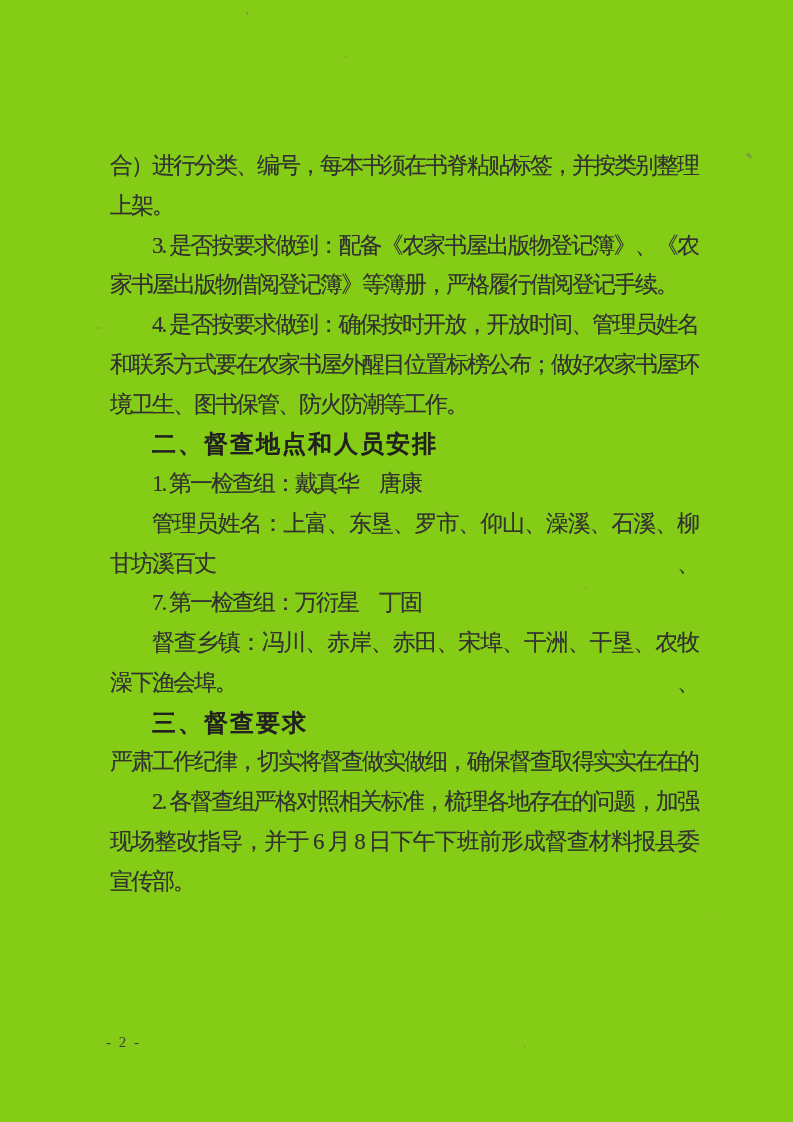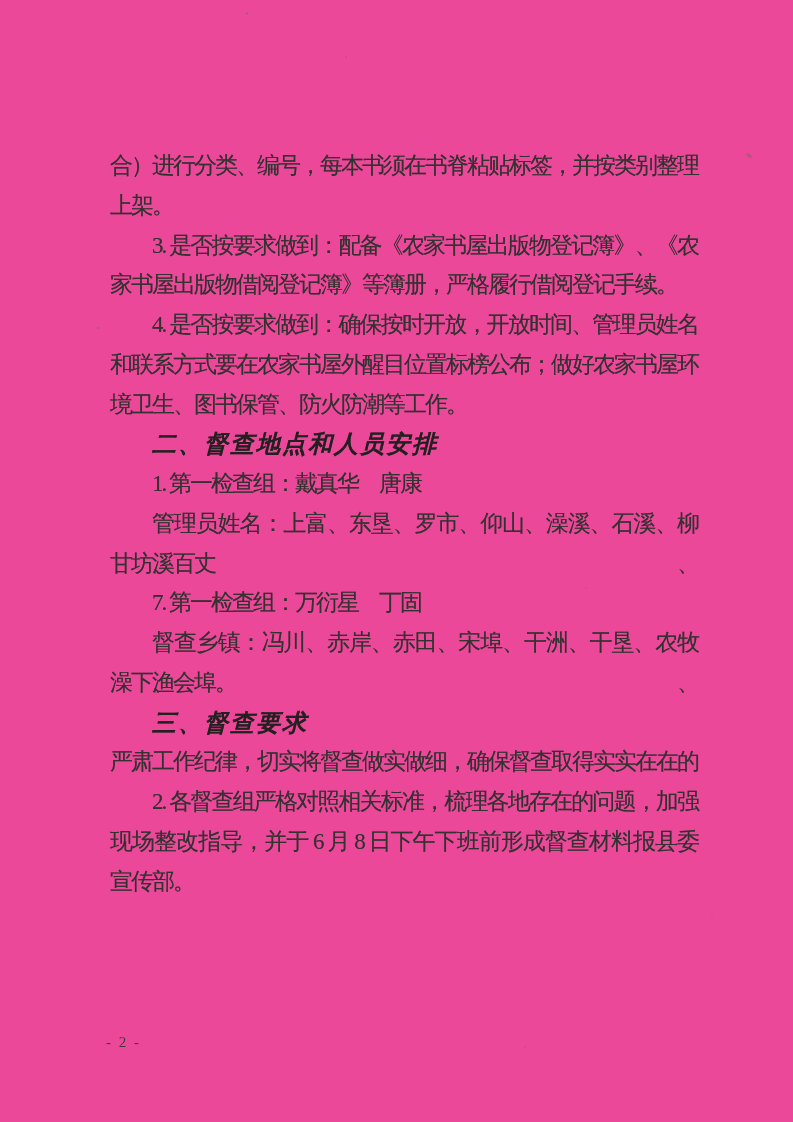--- a/index.html
+++ b/index.html
@@ -5,21 +5,21 @@
   html, body {
     margin: 0;
     padding: 0;
     background: #e8e8e8;
   }
   .page {
     position: relative;
     width: 793px;
     height: 1122px;
     margin: 0 auto;
-    background: #ec4899;
+    background: #84cc16;
     overflow: hidden;
     font-family: "Liberation Serif", "DejaVu Serif", serif;
     color: #2e2e2e;
   }
   .text-block {
     position: absolute;
     left: 110px;
     top: 146px;
     width: 588px;
   }
@@ -40,21 +40,20 @@
     text-align: justify;
     text-align-last: justify;
   }
   .line.heading {
     font-family: "Liberation Sans", "DejaVu Sans", sans-serif;
     font-weight: 700;
     font-size: 24px;
     letter-spacing: 2px;
     color: #222120;
     text-shadow: 0 0 0.5px rgba(30,30,30,0.55);
-    font-style: italic;
   }
   .page-number {
     position: absolute;
     left: 106px;
     top: 1034px;
     font-size: 15px;
     letter-spacing: 2px;
     color: #3c3c3c;
     font-family: "Liberation Serif", "DejaVu Serif", serif;
   }

